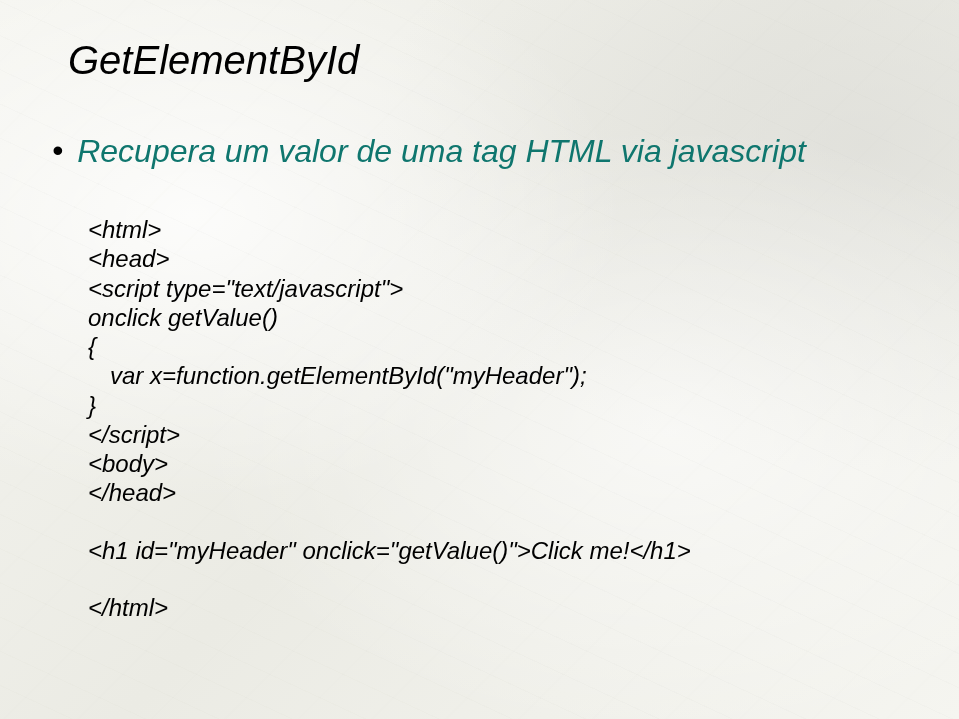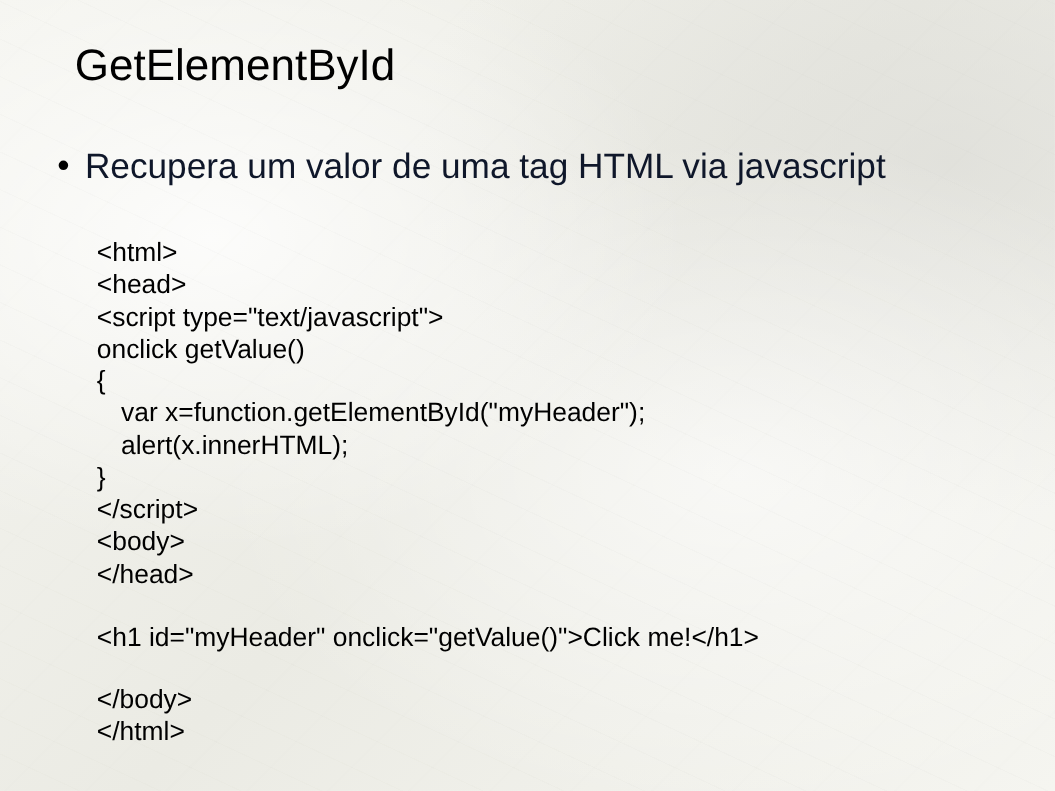--- a/index.html
+++ b/index.html
@@ -1,18 +1,19 @@
 <!DOCTYPE html>
 <html><head>
 <meta charset="utf-8">
 <style>
   * {
     margin: 0;
     padding: 0;
     box-sizing: border-box;
+    font-style: italic;
   }
   body {
     width: 959px;
     height: 719px;
     background: #f5f5f3;
     background-image: 
       radial-gradient(ellipse at 20% 30%, rgba(255,255,255,0.8) 0%, transparent 40%),
       radial-gradient(ellipse at 70% 60%, rgba(255,255,255,0.6) 0%, transparent 50%),
       radial-gradient(ellipse at 90% 20%, rgba(220,220,215,0.7) 0%, transparent 40%),
       linear-gradient(135deg, rgba(245,245,240,1) 0%, rgba(235,235,228,1) 50%, rgba(245,245,240,1) 100%);
@@ -48,21 +49,21 @@
   }
   .bullet {
     font-size: 32px;
     color: #000;
     margin-right: 14px;
     margin-left: 2px;
     line-height: 1.2;
   }
   .bullet-text {
     font-size: 32px;
-    color: #0f172a;
+    color: #0f766e;
     line-height: 1.25;
   }
   .code-block {
     margin-top: 44px;
     margin-left: 38px;
     font-size: 24px;
     color: #000;
     line-height: 1.22;
     font-family: Arial, Helvetica, sans-serif;
   }
@@ -84,24 +85,22 @@
     <span class="bullet-text">Recupera um valor de uma tag HTML via javascript</span>
   </div>
 
   <div class="code-block">
     <div class="code-line">&lt;html&gt;</div>
     <div class="code-line">&lt;head&gt;</div>
     <div class="code-line">&lt;script type="text/javascript"&gt;</div>
     <div class="code-line">onclick getValue()</div>
     <div class="code-line">{</div>
     <div class="code-line indent1">var x=function.getElementById("myHeader");</div>
-    <div class="code-line indent1">alert(x.innerHTML);</div>
     <div class="code-line">}</div>
     <div class="code-line">&lt;/script&gt;</div>
     <div class="code-line">&lt;body&gt;</div>
     <div class="code-line">&lt;/head&gt;</div>
     <div class="code-line" style="height:28px"></div>
     <div class="code-line">&lt;h1 id="myHeader" onclick="getValue()"&gt;Click me!&lt;/h1&gt;</div>
     <div class="code-line" style="height:28px"></div>
-    <div class="code-line">&lt;/body&gt;</div>
     <div class="code-line">&lt;/html&gt;</div>
   </div>
 </div>
 
 </body></html>

